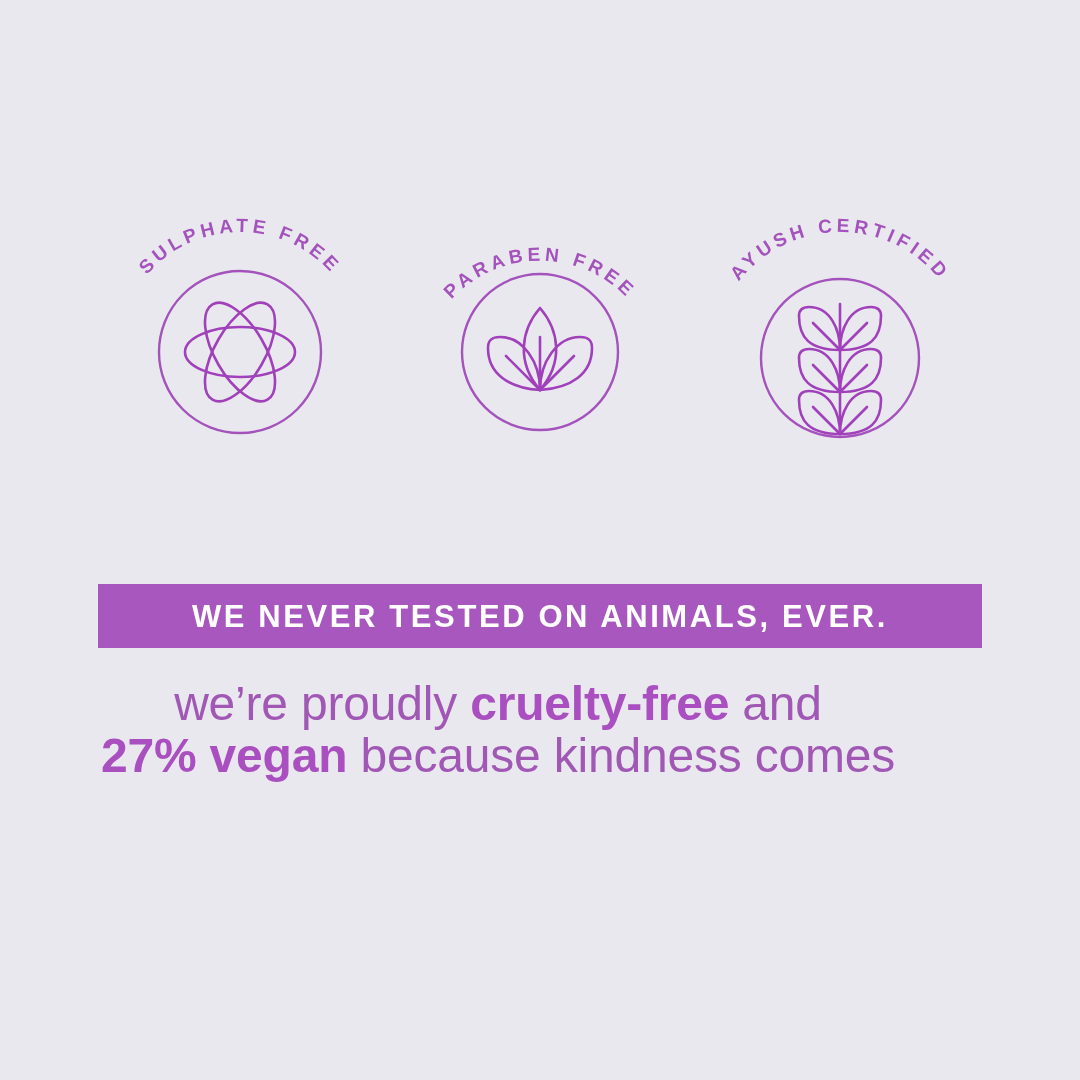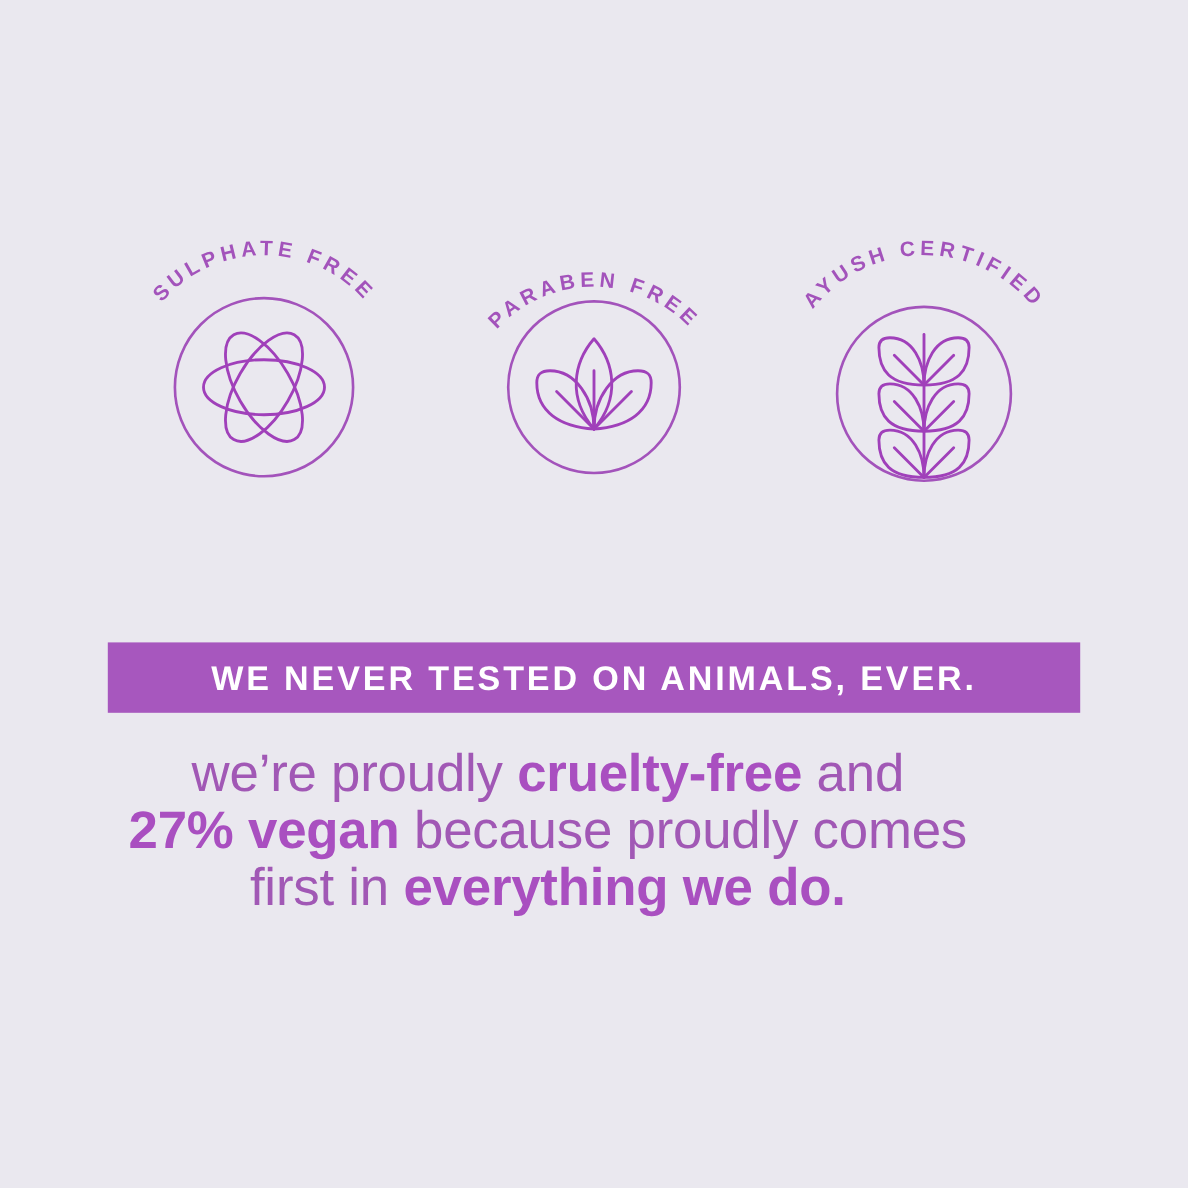--- a/index.html
+++ b/index.html
@@ -184,17 +184,16 @@
     </div>
 
   </div>
 
   <div class="banner">
     <span class="banner-text">WE NEVER TESTED ON ANIMALS, EVER.</span>
   </div>
 
   <div class="tagline">
     <span class="ln"><span>we’re proudly </span><b>cruelty-free</b><span> and</span></span>
-    <span class="ln"><b>27% vegan</b><span> because proudly comes</span></span>
-    <span class="ln"><span>first in </span><b>everything we do.</b></span>
+    <span class="ln"><b>27% vegan</b><span> because kindness comes</span></span>
   </div>
 
 </div>
 
 </body></html>

